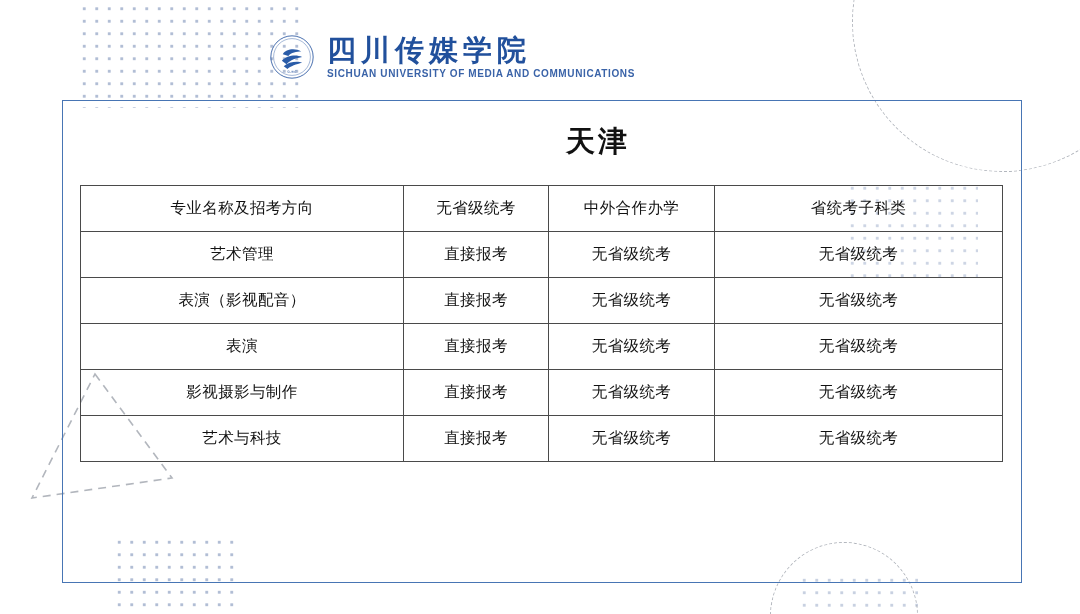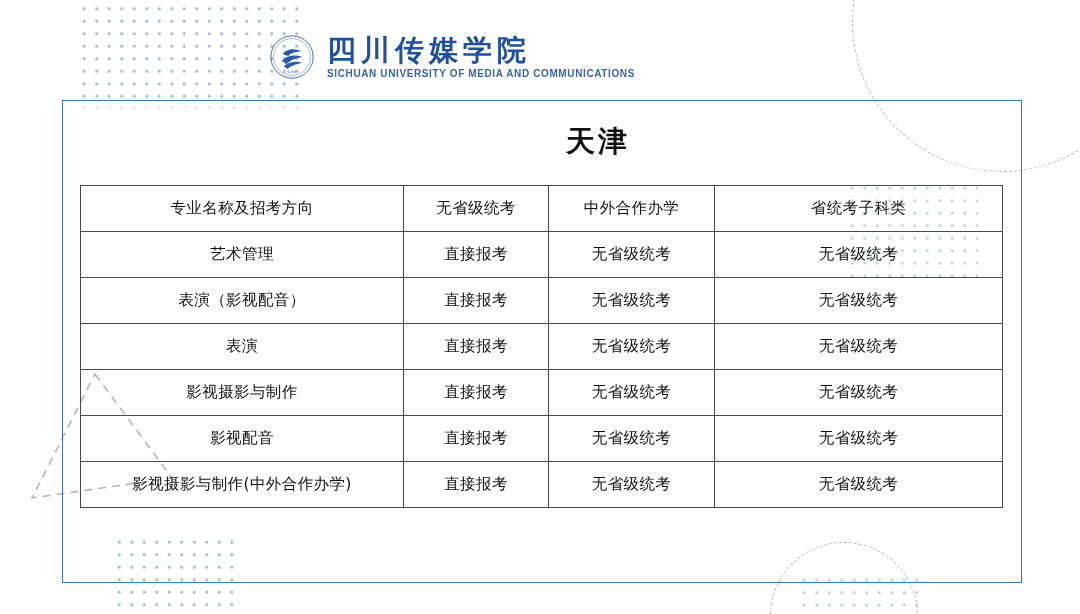--- a/index.html
+++ b/index.html
@@ -161,27 +161,21 @@
           <td>无省级统考</td>
           <td>无省级统考</td>
         </tr>
         <tr>
           <td>影视摄影与制作</td>
           <td>直接报考</td>
           <td>无省级统考</td>
           <td>无省级统考</td>
         </tr>
         <tr>
-          <td>影视配音</td>
-          <td>直接报考</td>
-          <td>无省级统考</td>
-          <td>无省级统考</td>
-        </tr>
-        <tr>
-          <td>影视摄影与制作(中外合作办学)</td>
+          <td>艺术与科技</td>
           <td>直接报考</td>
           <td>无省级统考</td>
           <td>无省级统考</td>
         </tr>
       </tbody>
     </table>
   </div>
 
 </div>
 

